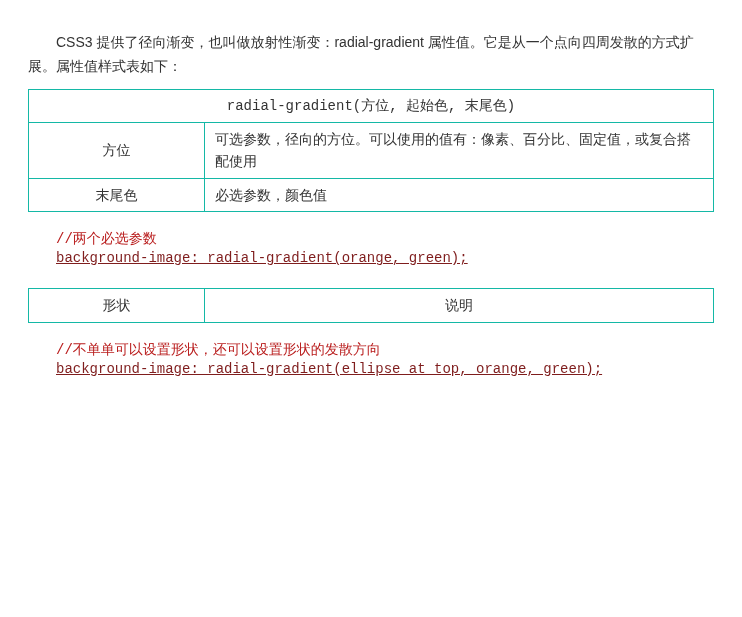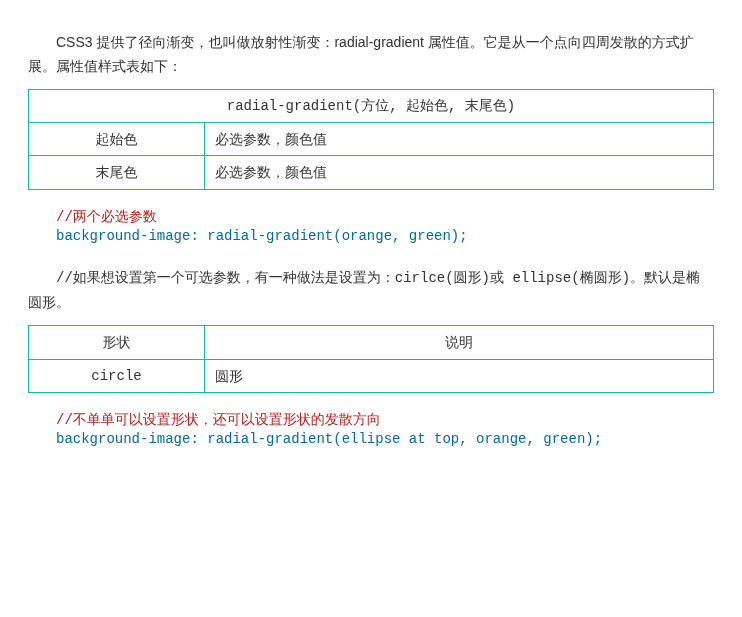--- a/index.html
+++ b/index.html
@@ -42,24 +42,25 @@
     font-family: Consolas, "Courier New", monospace;
     font-size: 14px;
   }
   .comment {
     color: #b91c1c;
     margin: 8px 0 2px 0;
     text-indent: 2em;
     font-family: Consolas, "Courier New", monospace;
   }
   .code {
-    color: #0369a1;
+    color: #7f1d1d;
     margin: 2px 0 22px 0;
     text-indent: 2em;
     font-family: Consolas, "Courier New", monospace;
+    text-decoration: underline;
   }
   .prose-comment {
     margin: 8px 0 2px 0;
     line-height: 1.7;
     text-indent: 2em;
   }
   .nowrap-mono {
     font-family: Consolas, "Courier New", monospace;
   }
 </style>
@@ -69,46 +70,39 @@
 <div class="page">
 
   <p class="para">CSS3 提供了径向渐变，也叫做放射性渐变：radial-gradient 属性值。它是从一个点向四周发散的方式扩展。属性值样式表如下：</p>
 
   <table class="spec">
     <tbody>
         <tr>
       <td colspan="2" class="center mono">radial-gradient(方位, 起始色, 末尾色)</td>
     </tr>
     <tr>
-      <td class="col1 center">起始色</td>
-      <td>必选参数，颜色值</td>
+      <td class="col1 center">方位</td>
+      <td>可选参数，径向的方位。可以使用的值有：像素、百分比、固定值，或复合搭配使用</td>
     </tr>
     <tr>
       <td class="col1 center">末尾色</td>
       <td>必选参数，颜色值</td>
     </tr>
   </tbody>
     </table>
 
   <div class="comment">//两个必选参数</div>
   <div class="code">background-image: radial-gradient(orange, green);</div>
 
-  <p class="prose-comment">
-    <span class="nowrap-mono">//如果想设置第一个可选参数，有一种做法是设置为：cirlce(圆形)或 ellipse(椭圆形)。默认是椭圆形。</span>
-  </p>
 
   <table class="spec">
     <tbody>
         <tr>
       <td class="col1 center">形状</td>
       <td class="center">说明</td>
-    </tr>
-    <tr>
-      <td class="col1 center mono">circle</td>
-      <td>圆形</td>
     </tr>
   </tbody>
     </table>
 
   <div class="comment">//不单单可以设置形状，还可以设置形状的发散方向</div>
   <div class="code" style="margin-bottom:4px">background-image: radial-gradient(ellipse at top, orange, green);</div>
 
 </div>
 
 </body></html>

